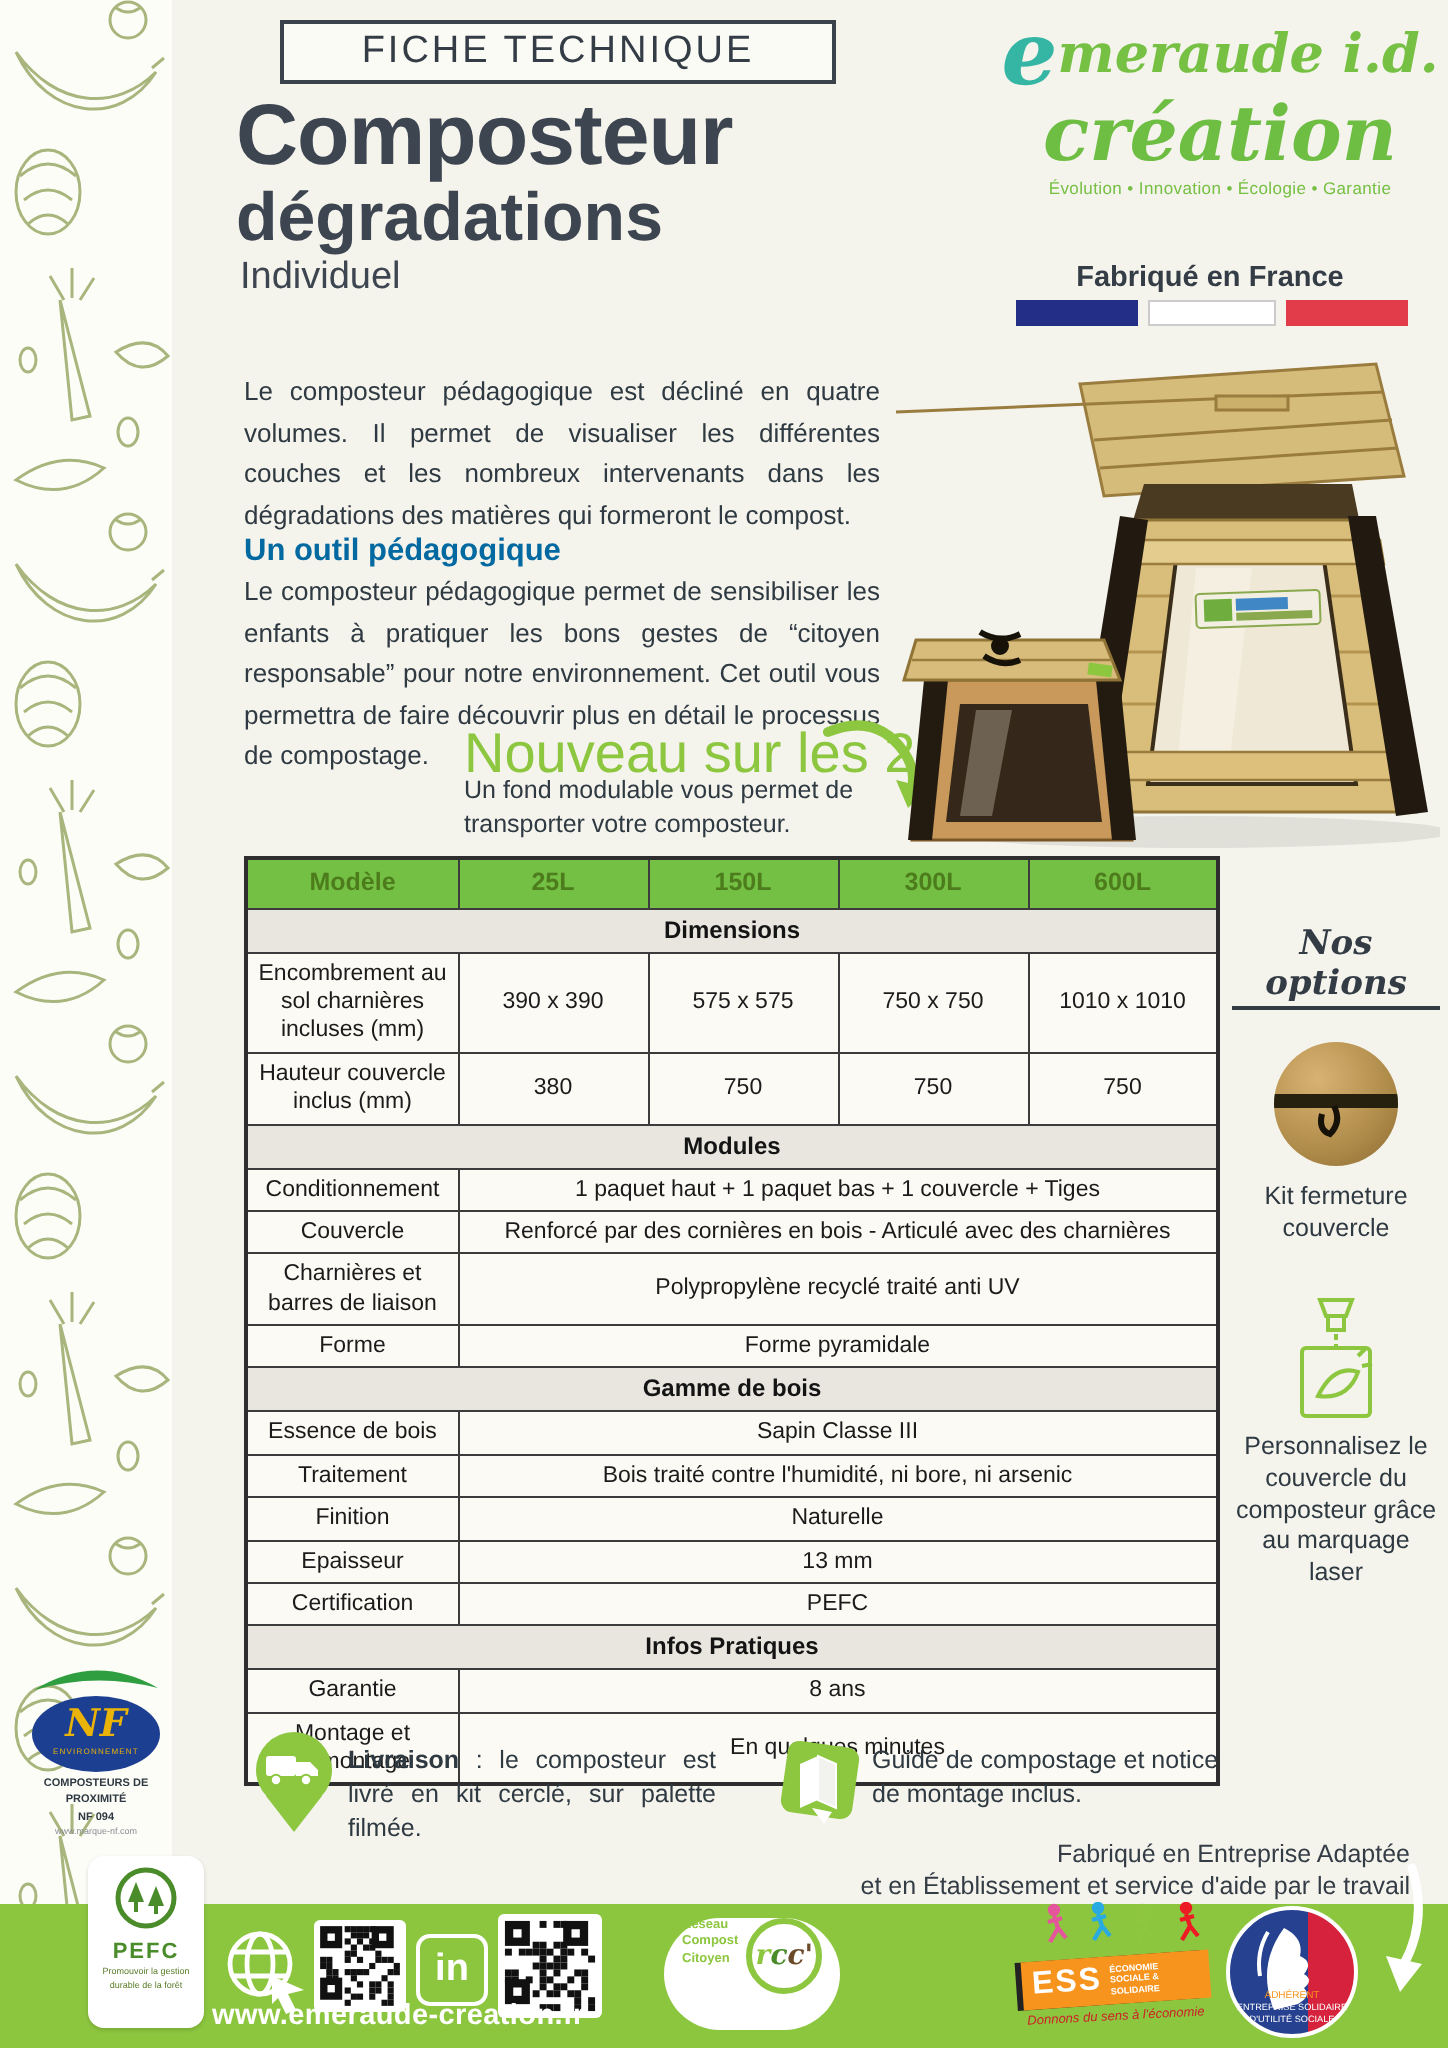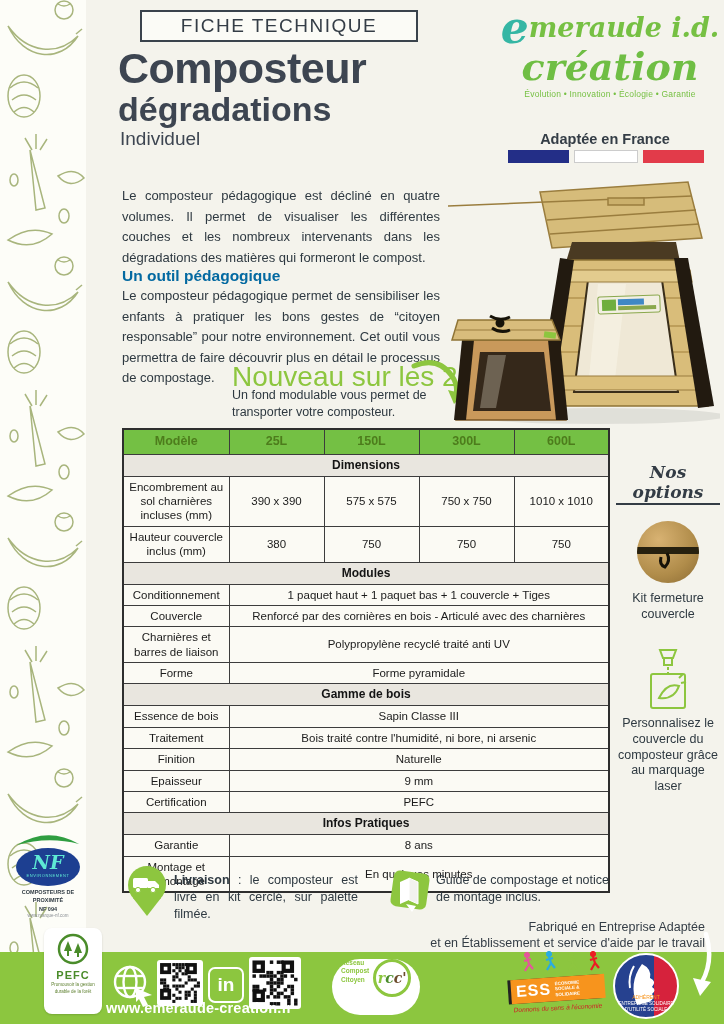--- a/index.html
+++ b/index.html
@@ -57,21 +57,21 @@
   
   #truck-icon { left:126px; top:866px; }
   #delivery-text { left:174px; top:872px; width:184px; font-size:12.5px; line-height:1.35; text-align:justify; color:#2e3941; }
   #book-icon { left:386px; top:866px; }
   #guide-text { left:436px; top:872px; width:178px; font-size:12.5px; line-height:1.35; color:#2e3941; }
 
   #made-note { left:370px; top:919px; width:335px; text-align:right; font-size:12.5px; line-height:1.3; color:#343d46; }
 
   
   #nf-logo { left:10px; top:832px; width:76px; text-align:center; }
-  #nf-oval { width:64px; height:38px; background:#1d3f91; border-radius:50%; margin:2px auto 2px auto; color:#5eead4; position:relative; }
+  #nf-oval { width:64px; height:38px; background:#1d3f91; border-radius:50%; margin:2px auto 2px auto; color:#eab308; position:relative; }
   #nf-oval .nf { font-family:"DejaVu Serif", serif; font-style:italic; font-weight:700; font-size:19px; line-height:1; padding-top:5px; display:block; }
   #nf-oval .env { font-size:4px; letter-spacing:0.6px; display:block; margin-top:1px; }
   .nf-small { font-size:5.5px; font-weight:700; color:#2e3941; line-height:1.5; }
   .nf-tiny { font-size:4.5px; color:#8a8f94; }
   #pefc-box { left:44px; top:928px; width:58px; height:86px; background:#fff; border-radius:8px; text-align:center; padding-top:5px; box-shadow:0 1px 2px rgba(0,0,0,0.15); z-index:6; }
   #pefc-name { font-size:11px; font-weight:700; color:#4a8c2a; letter-spacing:1px; }
   .pefc-tiny { font-size:4.5px; color:#5a7d2a; line-height:1.6; }
 
   
   #footer { left:0; top:952px; width:724px; height:72px; background:#8cc63f; z-index:4; }
@@ -123,21 +123,21 @@
 <div class="abs" id="badge-box">FICHE TECHNIQUE</div>
 <div class="abs" id="title">Composteur</div>
 <div class="abs" id="subtitle">dégradations</div>
 <div class="abs" id="variant">Individuel</div>
 
 <div class="abs" id="brand">
   <div class="brand-line1"><span class="brand-e">e</span><span>meraude i.d.</span></div>
   <div class="brand-line2">création</div>
   <div class="brand-tagline">Évolution • Innovation • Écologie • Garantie</div>
 </div>
-<div class="abs" id="made-in">Adaptée en France</div>
+<div class="abs" id="made-in">Fabriqué en France</div>
 <div class="abs" id="flag">
   <div style="background:#232e87"></div>
   <div class="flag-white"></div>
   <div style="background:#e23b4a"></div>
 </div>
 
 <div class="abs para" id="intro">Le composteur pédagogique est décliné en quatre volumes. Il permet de visualiser les différentes couches et les nombreux intervenants dans les dégradations des matières qui formeront le compost.</div>
 <div class="abs" id="pedagogy-h">Un outil pédagogique</div>
 <div class="abs para" id="pedagogy-b">Le composteur pédagogique permet de sensibiliser les enfants à pratiquer les bons gestes de “citoyen responsable” pour notre environnement. Cet outil vous permettra de faire découvrir plus en détail le processus de compostage.</div>
 <div class="abs" id="nouveau-h">Nouveau sur les 25L</div>
@@ -257,21 +257,21 @@
         <tr>
           <td>Traitement</td>
           <td colspan="4">Bois traité contre l'humidité, ni bore, ni arsenic</td>
         </tr>
         <tr>
           <td>Finition</td>
           <td colspan="4">Naturelle</td>
         </tr>
         <tr>
           <td>Epaisseur</td>
-          <td colspan="4">9 mm</td>
+          <td colspan="4">13 mm</td>
         </tr>
         <tr>
           <td>Certification</td>
           <td colspan="4">PEFC</td>
         </tr>
         <tr class="section">
           <td colspan="5">Infos Pratiques</td>
         </tr>
         <tr>
           <td>Garantie</td>

